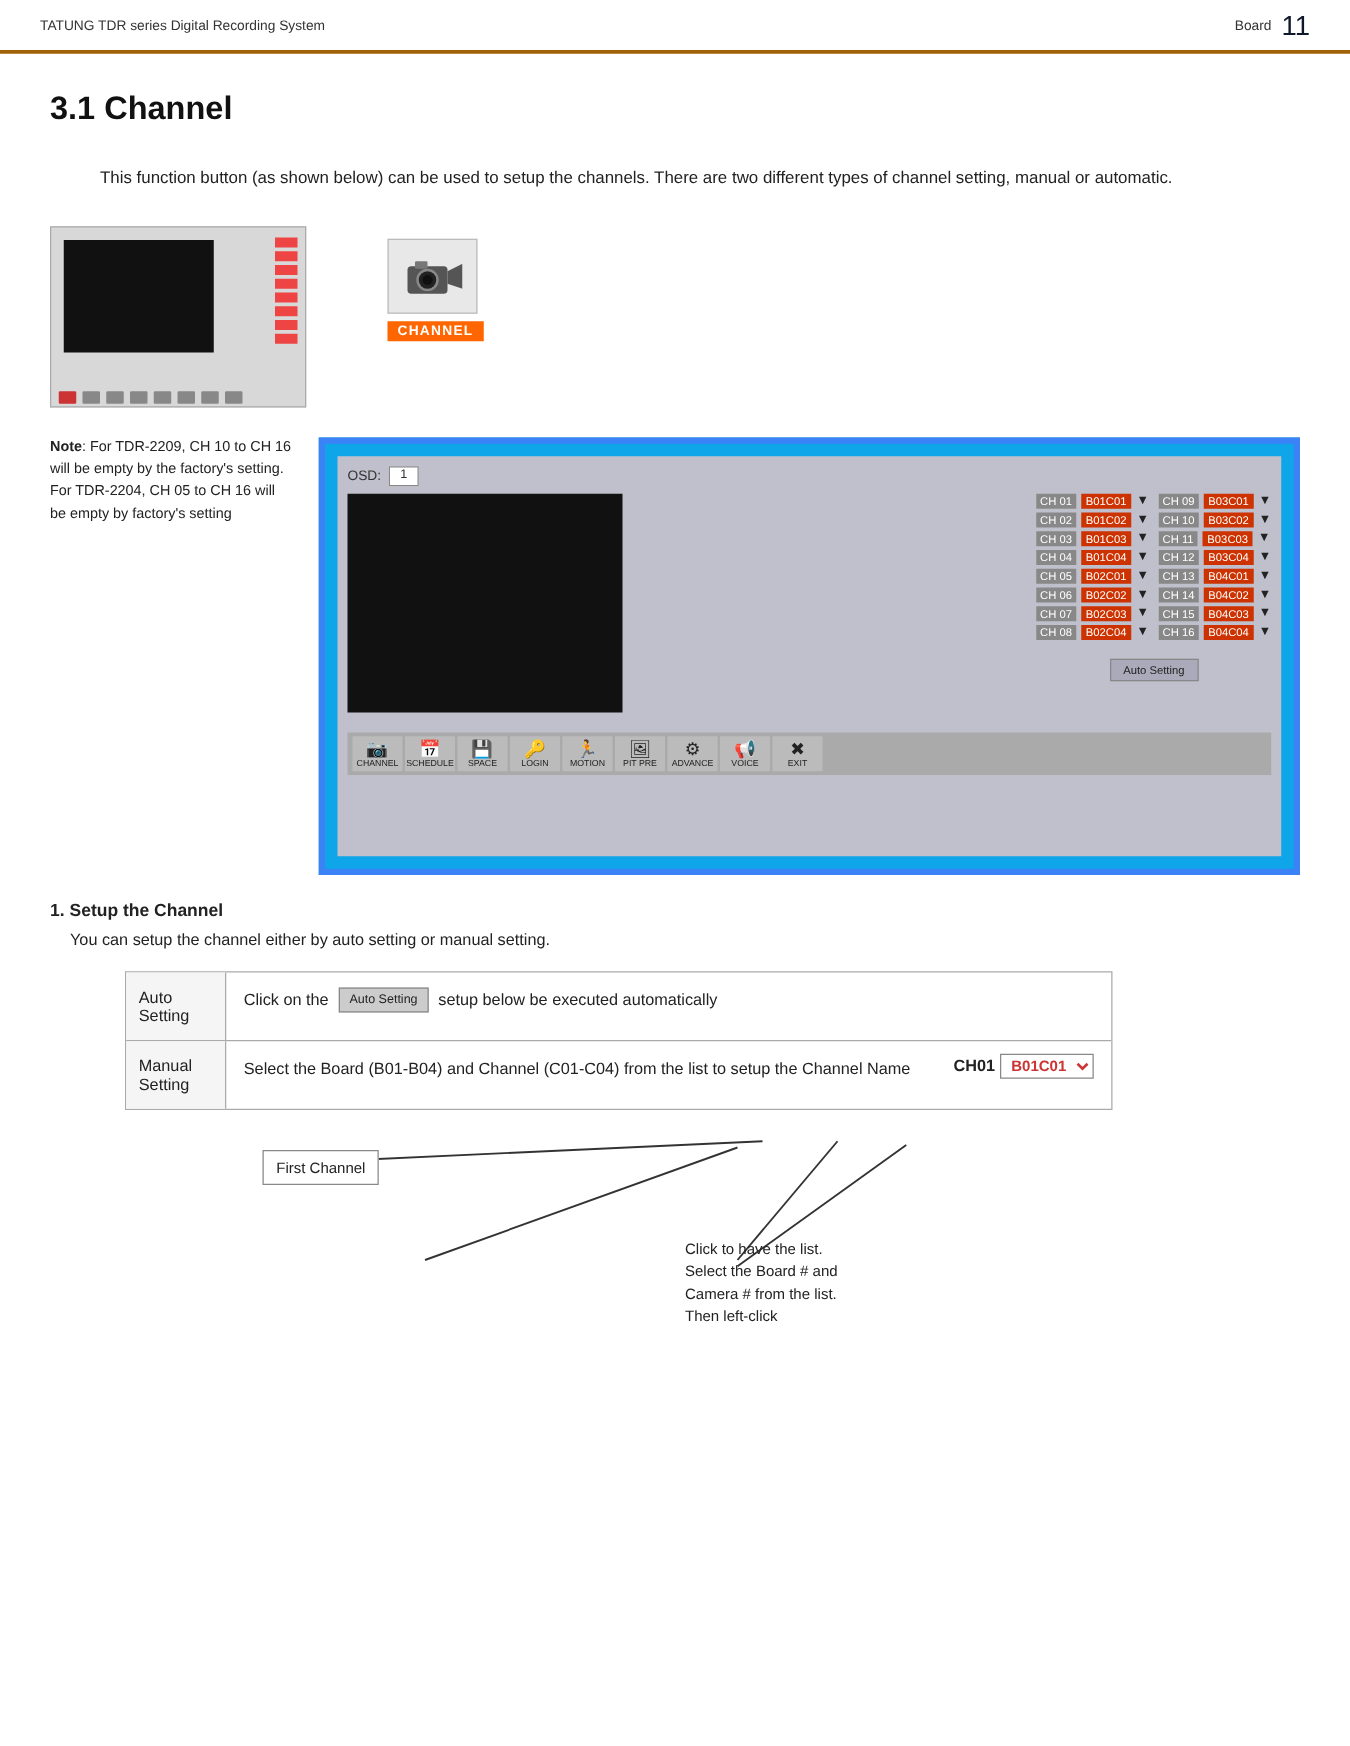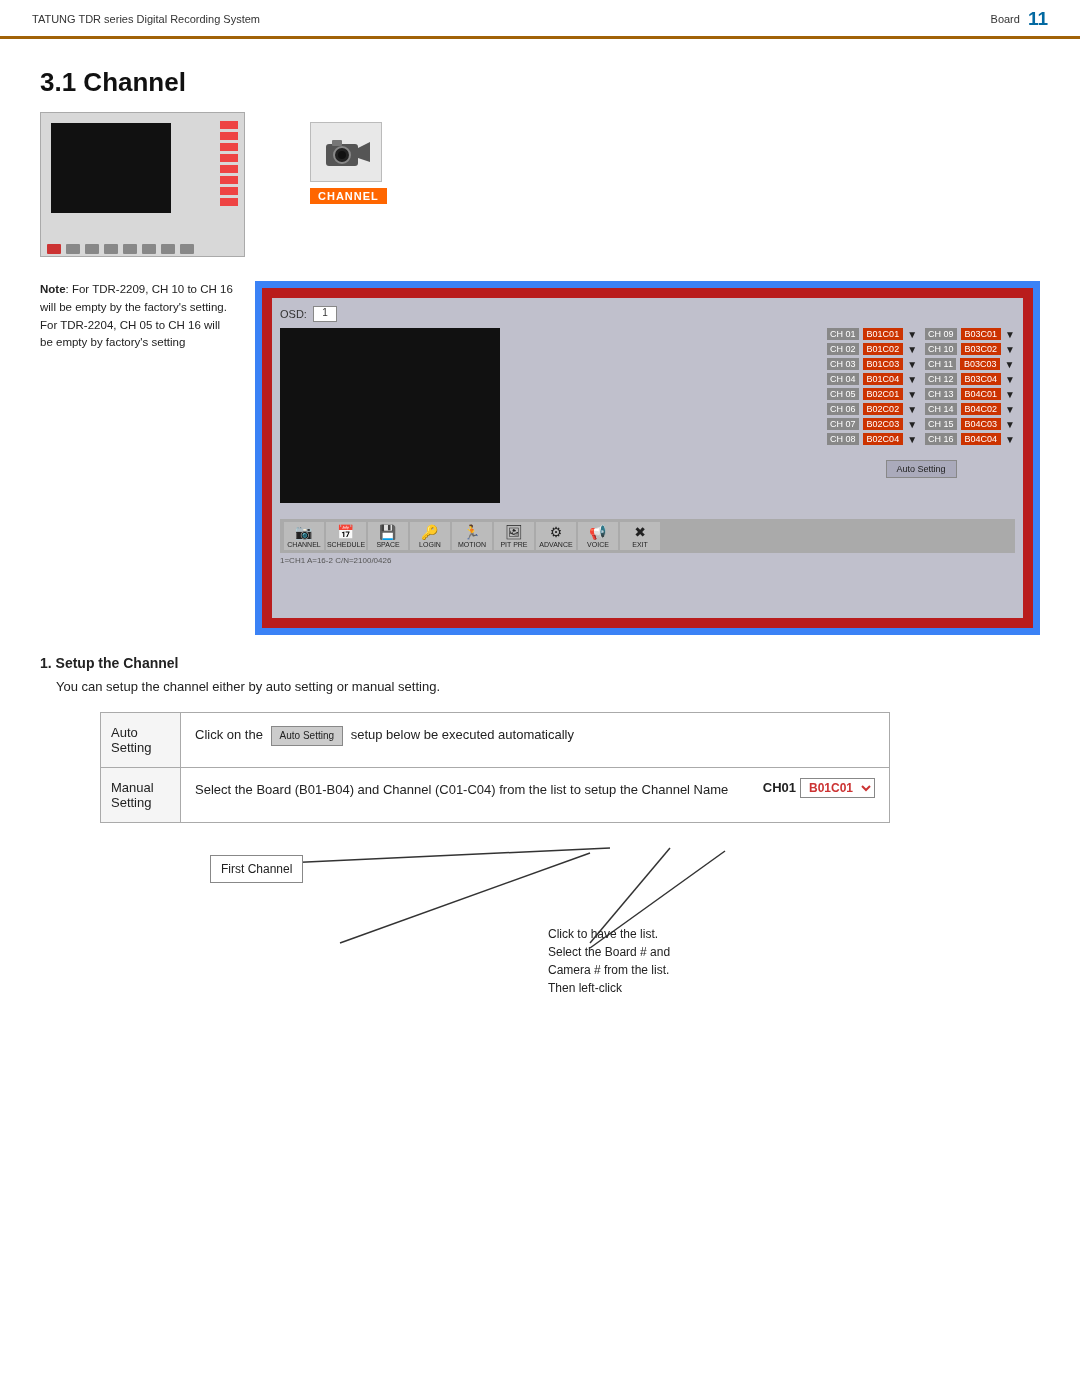--- a/index.html
+++ b/index.html
@@ -16,32 +16,32 @@
     
     .header {
       display: flex;
       justify-content: space-between;
       align-items: center;
       padding: 8px 32px 6px 32px;
       border-bottom: 3px solid #a16207;
     }
     .header-left { font-size: 11px; color: #333; }
     .header-right { font-size: 11px; color: #333; display: flex; align-items: center; gap: 8px; }
-    .page-number { font-size: 19px; font-weight: bold; color: #0369a1; }
+    .page-number { font-size: 22px; font-weight: normal; color: #0f172a; }
 
     
     .main-content {
       padding: 28px 40px 40px 40px;
     }
 
     
     .section-title {
       font-size: 26px;
       font-weight: bold;
-      margin-bottom: 14px;
+      margin-bottom: 29px;
       color: #111;
     }
 
     
     .intro-para {
       font-size: 13.5px;
       line-height: 1.6;
       margin-bottom: 28px;
       margin-left: 40px;
     }
@@ -155,22 +155,22 @@
     .middle-row {
       display: flex;
       gap: 20px;
       margin-bottom: 20px;
       align-items: flex-start;
     }
 
     
     .channel-setup-screenshot {
       flex: 1;
-      border: 7px solid #3b82f6;
-      background: #b91c1c;
+      border: 5px solid #3b82f6;
+      background: #0ea5e9;
       padding: 10px;
       min-height: 340px;
       position: relative;
     }
     .css-inner {
       background: #c0c0cc;
       padding: 8px;
       min-height: 320px;
     }
     
@@ -402,20 +402,21 @@
   <div class="header-right">
     <span>Board</span>
     <span class="page-number">11</span>
   </div>
 </div>
 
 <div class="main-content">
 
   <h1 class="section-title">3.1 Channel</h1>
 
+  <p class="intro-para">This function button (as shown below) can be used to setup the channels. There are two different types of channel setting, manual or automatic.</p>
 
   <div class="top-row">
 
     <div class="device-image">
       <div class="device-box">
         <div class="device-screen"></div>
         <div class="device-channels">
           <div class="ch-btn"></div>
           <div class="ch-btn"></div>
           <div class="ch-btn"></div>
@@ -601,21 +602,20 @@
             <div class="nav-item">
               <span class="nav-icon">📢</span>
               <span>VOICE</span>
             </div>
             <div class="nav-item">
               <span class="nav-icon">✖</span>
               <span>EXIT</span>
             </div>
           </div>
 
-        <div class="screen-footer">1=CH1 A=16-2 C/N=2100/0426</div>
       </div>
     </div>
   </div>
 
   <div class="setup-section">
     <div class="setup-title">
       <span>1.</span>
       <span>Setup the Channel</span>
     </div>
     <p class="setup-desc">You can setup the channel either by auto setting or manual setting.</p>

